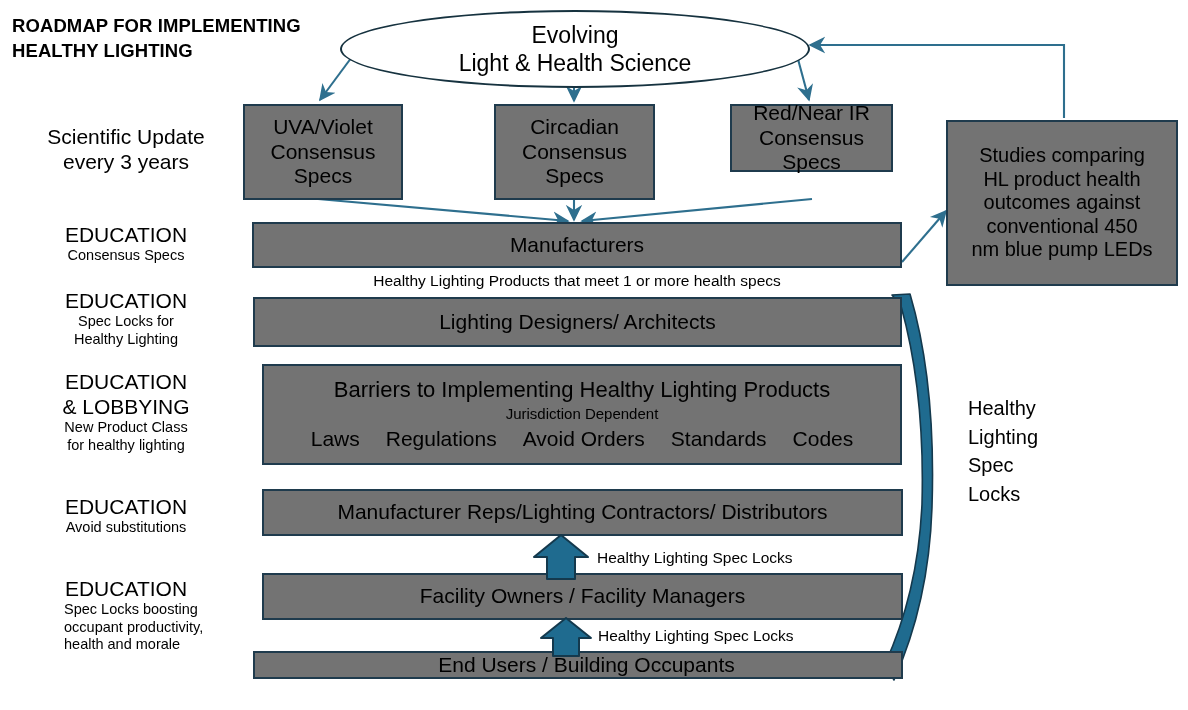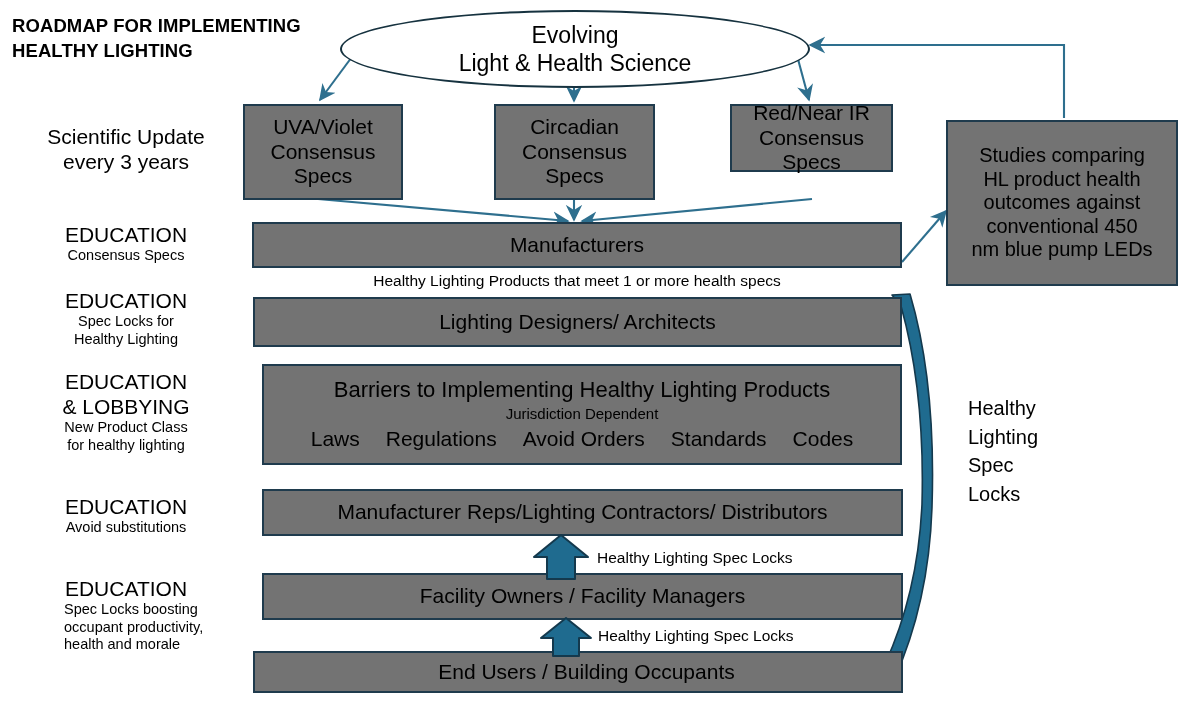--- a/index.html
+++ b/index.html
@@ -224,21 +224,21 @@
   </div>
 
   <div class="edge-note" style="left:597px;top:549px;">Healthy Lighting Spec Locks</div>
 
   <div class="node" style="left:262px;top:573px;width:641px;height:47px;">
     <div class="t21">Facility Owners / Facility Managers</div>
   </div>
 
   <div class="edge-note" style="left:598px;top:627px;">Healthy Lighting Spec Locks</div>
 
-  <div class="node" style="left:253px;top:651px;width:650px;height:42px;padding-left:17px;">
+  <div class="node" style="left:253px;top:651px;width:650px;height:28px;padding-left:17px;">
     <div class="t21">End Users / Building Occupants</div>
   </div>
 
   <div class="plain t20" style="left:968px;top:394px;width:140px;text-align:left;line-height:1.43;">
     <div>Healthy</div>
     <div>Lighting</div>
     <div>Spec</div>
     <div>Locks</div>
   </div>
 

